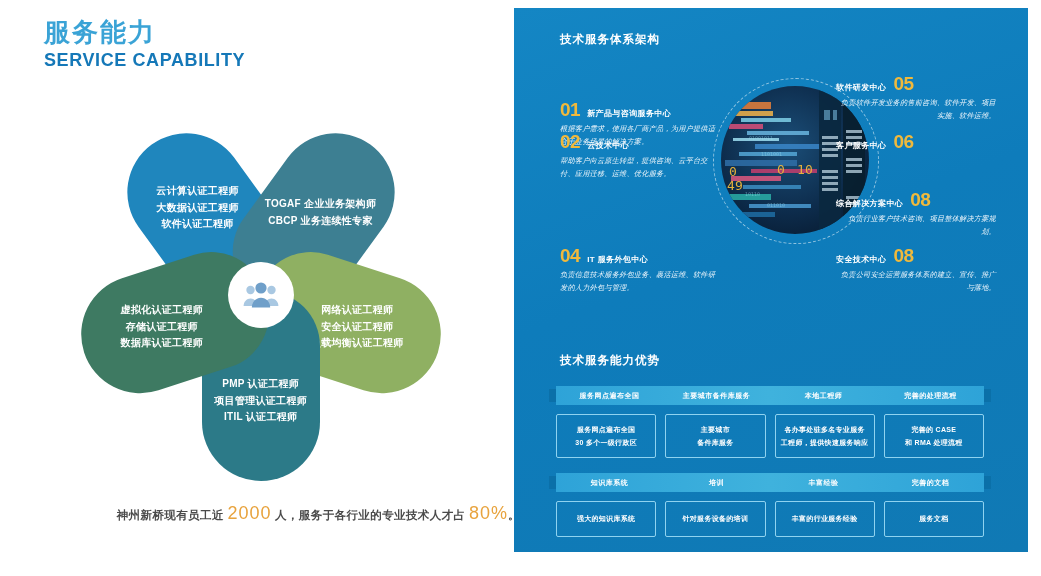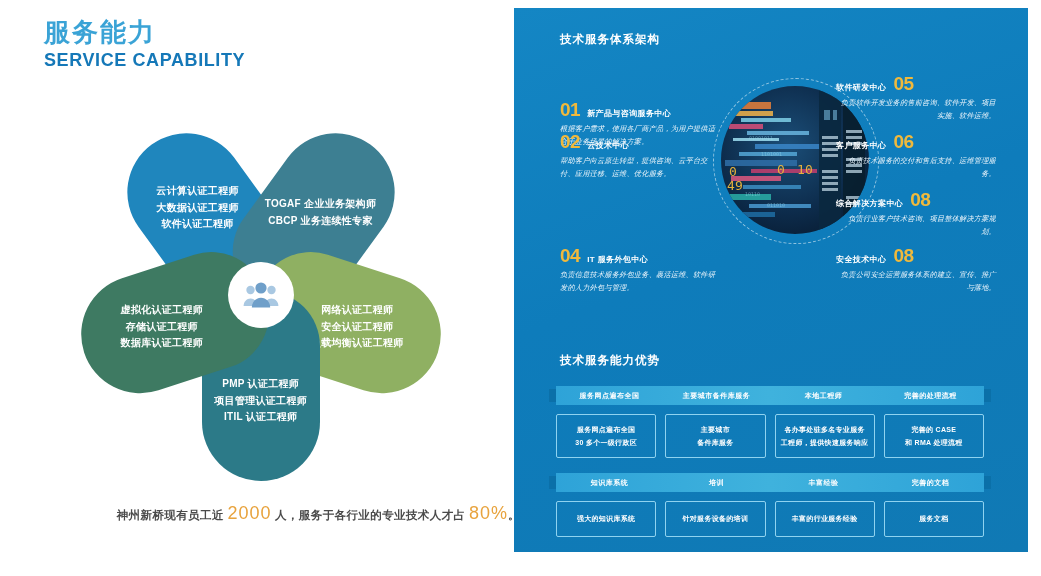--- a/index.html
+++ b/index.html
@@ -287,21 +287,20 @@
       <span class="num">05</span>
       <span class="nm">软件研发中心</span>
     </div>
     <div class="bd">负责软件开发业务的售前咨询、软件开发、项目实施、软件运维。</div>
   </div>
   <div class="item col-right" style="right:32px;top:124px;">
     <div class="hd">
       <span class="num">06</span>
       <span class="nm">客户服务中心</span>
     </div>
-    <div class="bd">负责技术服务的交付和售后支持、运维管理服务。</div>
   </div>
   <div class="item col-right" style="right:32px;top:182px;">
     <div class="hd">
       <span class="num">08</span>
       <span class="nm">综合解决方案中心</span>
     </div>
     <div class="bd">负责行业客户技术咨询、项目整体解决方案规划。</div>
   </div>
   <div class="item col-right" style="right:32px;top:238px;">
     <div class="hd">

